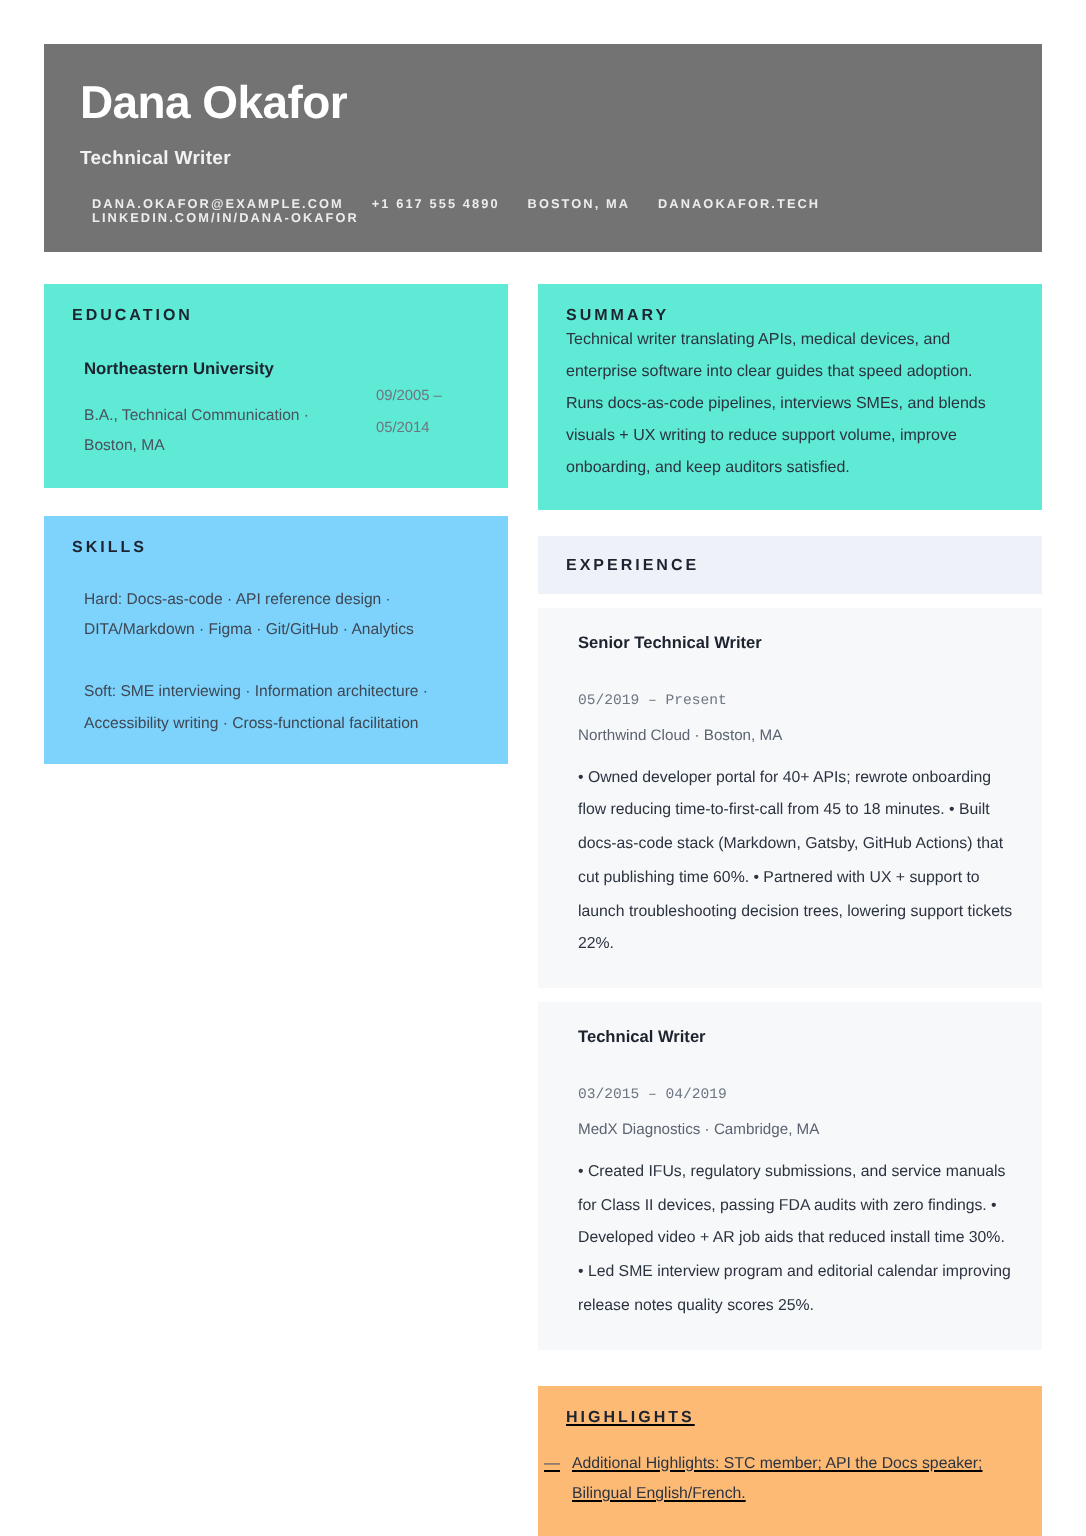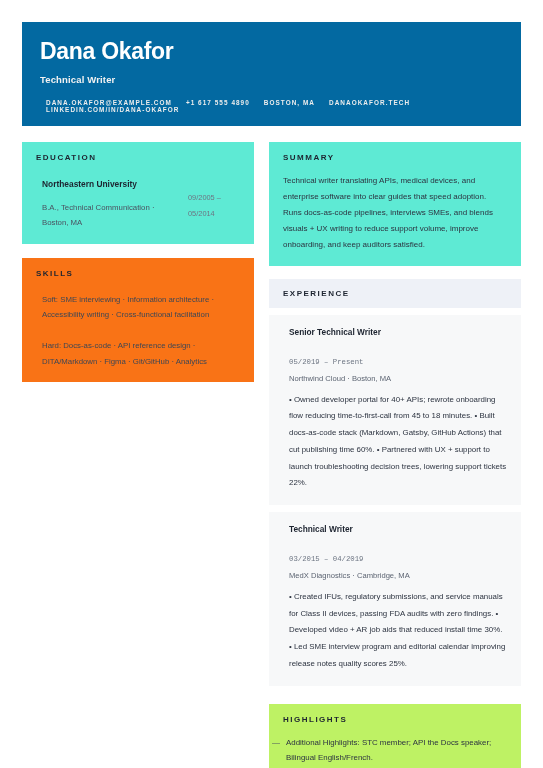--- a/index.html
+++ b/index.html
@@ -13,21 +13,21 @@
   .page {
     position: relative;
     width: 543px;
     height: 768px;
     background: #ffffff;
     padding: 22px;
   }
 
   
   .header {
-    background: #0369a1;
+    background: #737373;
     color: #ffffff;
     padding: 16px 18px 13px 18px;
   }
   .header-name {
     font-size: 23px;
     font-weight: 700;
     letter-spacing: -0.3px;
     line-height: 1.18;
     color: #ffffff;
   }
@@ -59,21 +59,21 @@
     gap: 15px;
     margin-top: 16px;
     align-items: flex-start;
   }
   .col-left { width: 232px; flex: none; }
   .col-right { flex: 1; min-width: 0; }
 
   
   .panel { padding: 11px 14px 13px 14px; }
   .panel-grey { background: #5eead4; }
-  .panel-blue { background: #f97316; }
+  .panel-blue { background: #7dd3fc; }
   .panel-summary { background: #5eead4; }
 
   .section-label {
     font-size: 8px;
     font-weight: 700;
     letter-spacing: 1.5px;
     color: #1d2430;
     text-transform: uppercase;
   }
 
@@ -108,21 +108,20 @@
     margin-top: 14px;
     font-size: 7.8px;
     color: #3f4754;
     line-height: 1.95;
     padding-left: 6px;
   }
   .skill-line + .skill-line { margin-top: 16px; }
 
   
   .summary-text {
-    margin-top: 11px;
     font-size: 8px;
     color: #2c3340;
     line-height: 2.0;
   }
 
   
   .exp-section { margin-top: 13px; }
   .exp-head-panel { background: #eef1f7; padding: 10px 14px 10px 14px; }
   .exp-entry {
     background: #f7f8f9;
@@ -157,21 +156,21 @@
   }
   .exp-bullets {
     margin-top: 7px;
     font-size: 7.9px;
     color: #2c3340;
     line-height: 2.12;
   }
 
   
   .highlights-section { margin-top: 18px; }
-  .hl-panel { background: #bef264; padding: 11px 14px 14px 14px; }
+  .hl-panel { background: #fdba74; padding: 11px 14px 14px 14px; text-decoration: underline; }
   .hl-row {
     margin-top: 11px;
     display: flex;
     gap: 6px;
     align-items: flex-start;
     margin-left: -11px;
   }
   .hl-dash {
     font-size: 8px;
     color: #4a5260;
@@ -213,22 +212,22 @@
               <div class="edu-school">Northeastern University</div>
               <div class="edu-detail">B.A., Technical Communication · Boston, MA</div>
             </div>
             <div class="edu-dates">09/2005 – 05/2014</div>
           </div>
         </div>
       </div>
 
       <div class="panel panel-blue skills-panel">
         <div class="section-label">SKILLS</div>
+        <div class="skill-line">Hard: Docs-as-code · API reference design · DITA/Markdown · Figma · Git/GitHub · Analytics</div>
         <div class="skill-line">Soft: SME interviewing · Information architecture · Accessibility writing · Cross-functional facilitation</div>
-        <div class="skill-line">Hard: Docs-as-code · API reference design · DITA/Markdown · Figma · Git/GitHub · Analytics</div>
       </div>
 
     </div>
 
     <div class="col-right">
 
       <div class="panel panel-summary">
         <div class="section-label">SUMMARY</div>
         <div class="summary-text">Technical writer translating APIs, medical devices, and enterprise software into clear guides that speed adoption. Runs docs-as-code pipelines, interviews SMEs, and blends visuals + UX writing to reduce support volume, improve onboarding, and keep auditors satisfied.</div>
       </div>

